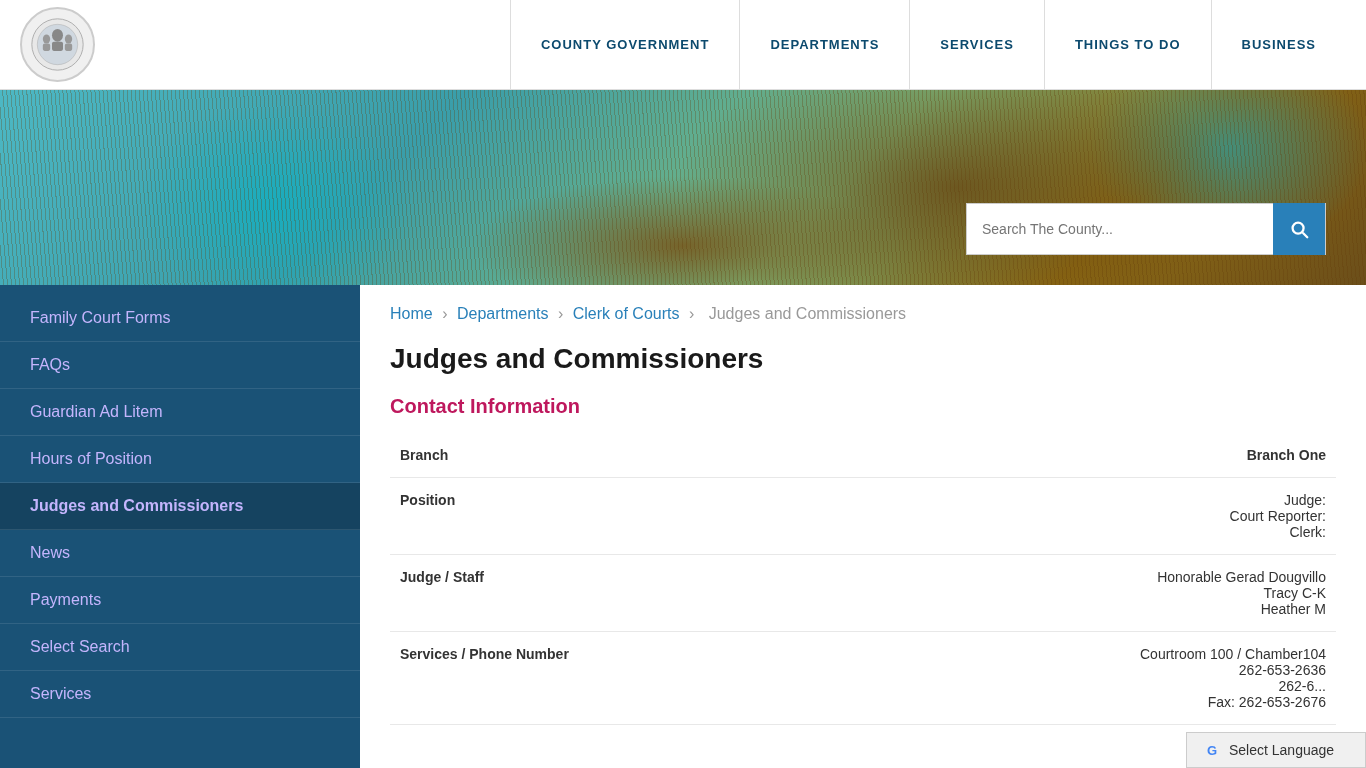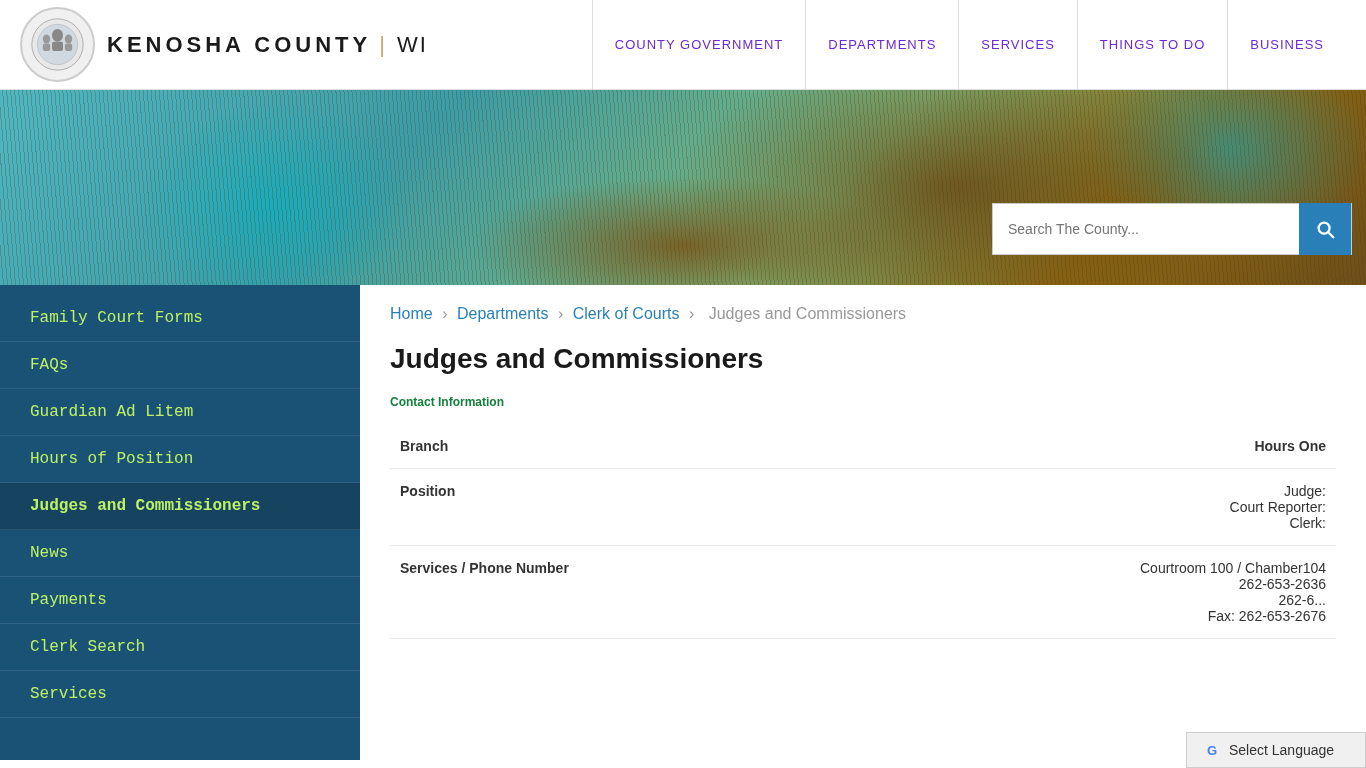--- a/index.html
+++ b/index.html
@@ -61,25 +61,25 @@
       display: flex;
       flex: 1;
       justify-content: flex-end;
       align-items: center;
       height: 100%;
     }
     .nav-item {
       display: flex;
       align-items: center;
       height: 100%;
-      padding: 0 22px;
+      padding: 0 30px;
       font-size: 13px;
-      font-weight: 400;
+      font-weight: 700;
       letter-spacing: 1px;
-      color: #6d28d9;
+      color: #0c4a6e;
       text-transform: uppercase;
       border-left: 1px solid #ddd;
       cursor: pointer;
       white-space: nowrap;
     }
 
     
     .hero-banner {
       position: relative;
       height: 195px;
@@ -103,21 +103,21 @@
       inset: 0;
       background: repeating-linear-gradient(
         85deg,
         transparent 0px, transparent 3px,
         rgba(100,60,10,0.3) 3px, rgba(100,60,10,0.3) 4px
       );
     }
     .search-box {
       position: absolute;
       bottom: 30px;
-      right: 14px;
+      right: 40px;
       display: flex;
       align-items: center;
       background: #fff;
       border: 1px solid #ccc;
       width: 360px;
       height: 52px;
       z-index: 5;
     }
     .search-input {
       flex: 1;
@@ -151,26 +151,25 @@
     
     .sidebar {
       width: 360px;
       flex-shrink: 0;
       background: #1a5276;
       padding: 10px 0;
     }
     .sidebar-item {
       display: block;
       padding: 14px 30px;
-      color: #bef264;
+      color: #c4b5fd;
       font-size: 16px;
       cursor: pointer;
       border-bottom: 1px solid rgba(255,255,255,0.1);
       text-decoration: none;
-      font-family: Liberation Mono, monospace;
     }
     .sidebar-item.active {
       background: #154360;
       font-weight: 600;
     }
 
     
     .content {
       flex: 1;
       padding: 20px 30px 30px 30px;
@@ -186,23 +185,23 @@
     .breadcrumb span { margin: 0 5px; color: #999; }
 
     .page-title {
       font-size: 28px;
       font-weight: 700;
       color: #1a1a1a;
       margin-bottom: 20px;
     }
 
     .section-title {
-      font-size: 12px;
-      font-weight: 700;
-      color: #15803d;
+      font-size: 20px;
+      font-weight: 700;
+      color: #be185d;
       margin-bottom: 15px;
     }
 
     .info-table {
       width: 100%;
       border-collapse: collapse;
       margin-bottom: 20px;
     }
     .info-table tr {
       border-bottom: 1px solid #e8e8e8;
@@ -261,25 +260,20 @@
         <circle cx="30" cy="30" r="28" fill="#e8e8e8" stroke="#aaa" stroke-width="1"></circle>
         <circle cx="30" cy="30" r="22" fill="#d0d8e0" stroke="#aaa" stroke-width="0.5"></circle>
 
         <ellipse cx="30" cy="20" rx="6" ry="7" fill="#888"></ellipse>
         <rect x="24" y="27" width="12" height="10" rx="2" fill="#888"></rect>
         <ellipse cx="18" cy="24" rx="4" ry="5" fill="#999"></ellipse>
         <rect x="14" y="29" width="8" height="8" rx="2" fill="#999"></rect>
         <ellipse cx="42" cy="24" rx="4" ry="5" fill="#999"></ellipse>
         <rect x="38" y="29" width="8" height="8" rx="2" fill="#999"></rect>
       </svg>
-    </div>
-    <div class="logo-text">
-      <div class="county-name">
-        <span>KENOSHA COUNTY</span><span class="pipe">|</span><span class="wi">WI</span>
-      </div>
     </div>
   </div>
 
   <nav class="main-nav">
     <div class="nav-item">COUNTY GOVERNMENT</div>
     <div class="nav-item">DEPARTMENTS</div>
     <div class="nav-item">SERVICES</div>
     <div class="nav-item">THINGS TO DO</div>
     <div class="nav-item">BUSINESS</div>
   </nav>
@@ -299,21 +293,21 @@
 <div class="main-layout">
 
   <nav class="sidebar">
     <a class="sidebar-item">Family Court Forms</a>
     <a class="sidebar-item">FAQs</a>
     <a class="sidebar-item">Guardian Ad Litem</a>
     <a class="sidebar-item">Hours of Position</a>
     <a class="sidebar-item active">Judges and Commissioners</a>
     <a class="sidebar-item">News</a>
     <a class="sidebar-item">Payments</a>
-    <a class="sidebar-item">Clerk Search</a>
+    <a class="sidebar-item">Select Search</a>
     <a class="sidebar-item">Services</a>
   </nav>
 
   <main class="content">
 
     <nav class="breadcrumb">
       <a href="#">Home</a>
       <span> › </span>
       <a href="#">Departments</a>
       <span> › </span>
@@ -323,30 +317,38 @@
     </nav>
 
     <h1 class="page-title">Judges and Commissioners</h1>
 
     <div class="section-title">Contact Information</div>
 
     <table class="info-table">
       <thead>
         <tr>
           <td class="col-branch">Branch</td>
-          <td class="col-branch" style="text-align:right;">Hours One</td>
+          <td class="col-branch" style="text-align:right;">Branch One</td>
         </tr>
       </thead>
       <tbody>
         <tr>
           <td>Position</td>
           <td>
             <div>Judge:</div>
             <div>Court Reporter:</div>
             <div>Clerk:</div>
+          </td>
+        </tr>
+        <tr>
+          <td>Judge / Staff</td>
+          <td>
+            <div>Honorable Gerad Dougvillo</div>
+            <div>Tracy C-K</div>
+            <div>Heather M</div>
           </td>
         </tr>
         <tr>
           <td>Services / Phone Number</td>
           <td>
             <div>Courtroom 100 / Chamber104</div>
             <div>262-653-2636</div>
             <div>262-6...</div>
             <div>Fax: 262-653-2676</div>
           </td>

